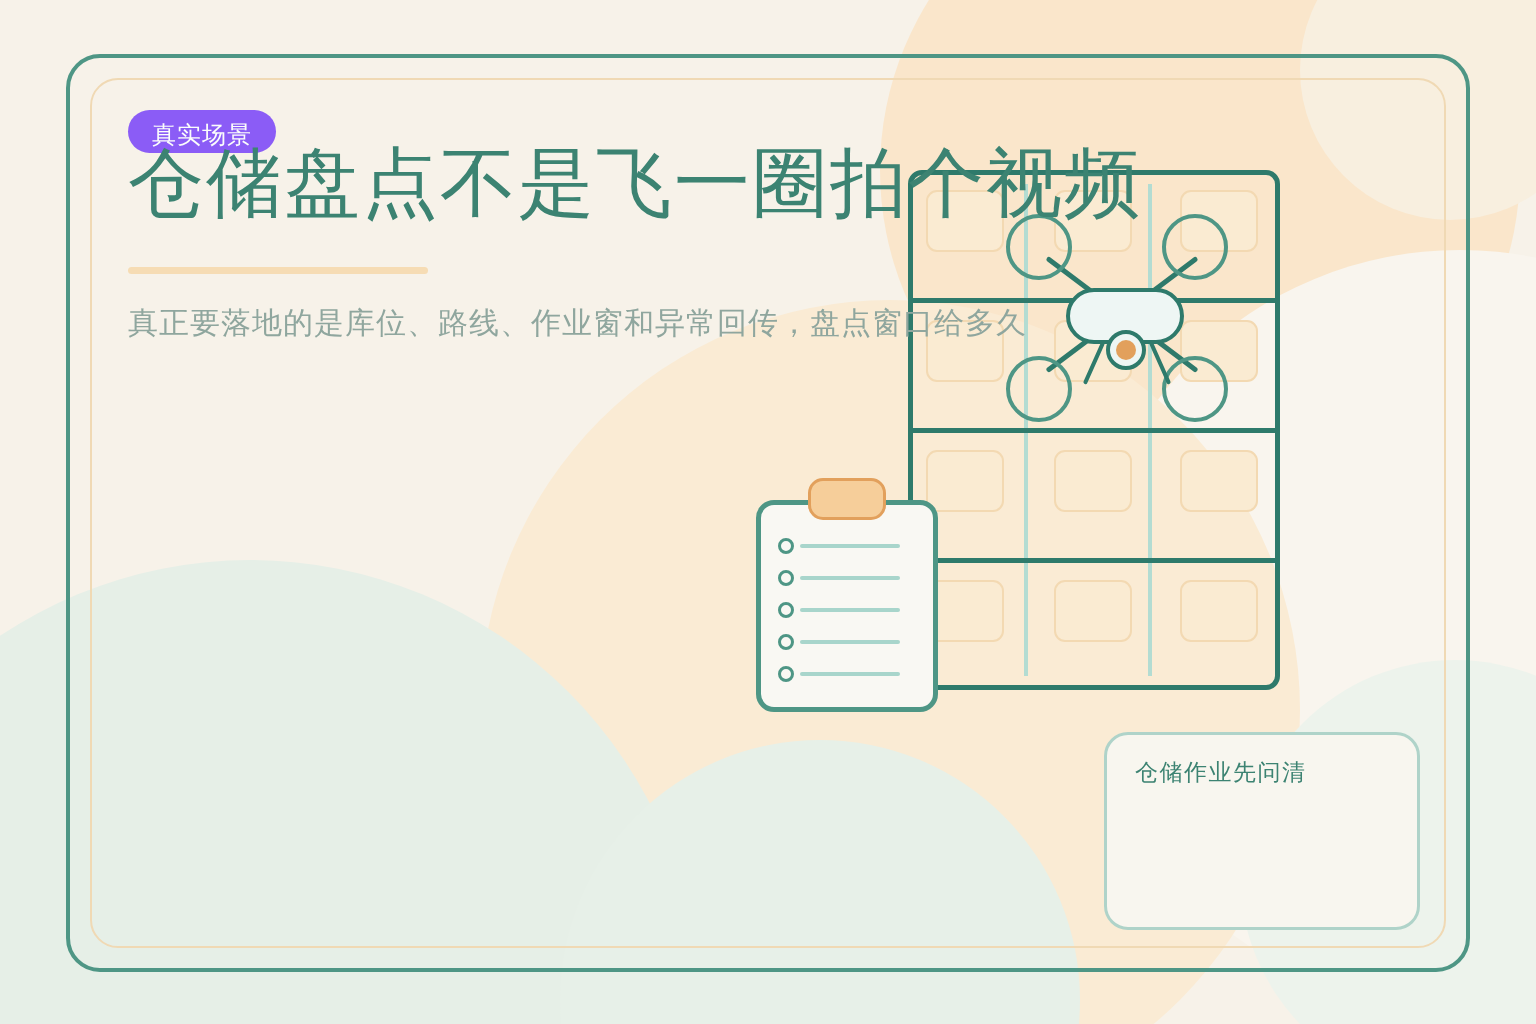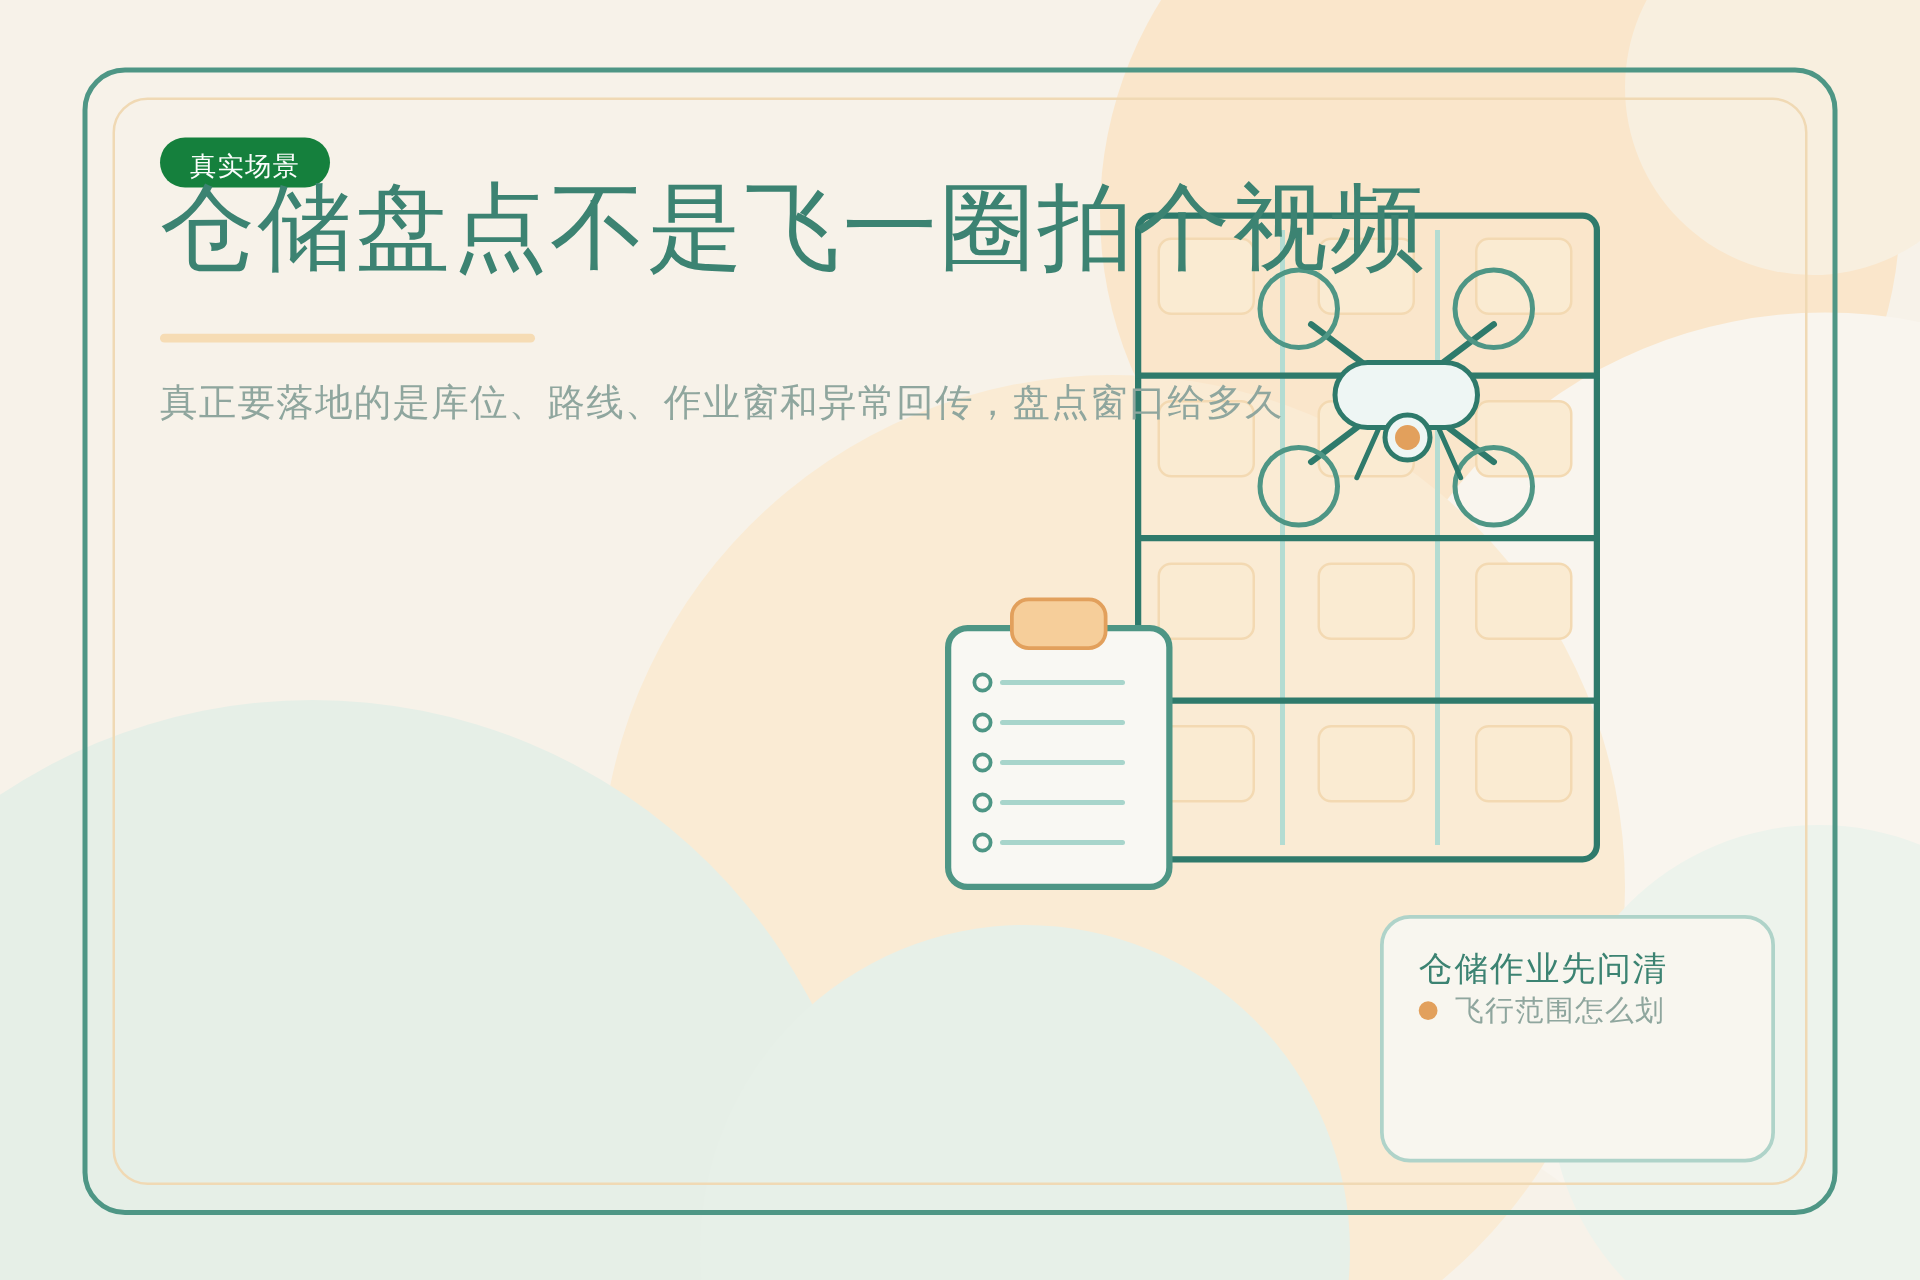--- a/index.html
+++ b/index.html
@@ -27,22 +27,22 @@
     border:4px solid #4E9685; border-radius:34px; pointer-events:none;
   }
   .frame-inner {
     position:absolute; left:90px; top:78px; width:1356px; height:870px;
     border:2px solid #F0D9B4; border-radius:28px; pointer-events:none;
   }
 
   
   .header { position:absolute; left:128px; top:110px; width:960px; }
   .badge {
-    display:inline-block; background:#15803d; color:#FBFDFC;
-    font-size:21px; line-height:1; padding:13px 24px 6px;
+    display:inline-block; background:#8b5cf6; color:#FBFDFC;
+    font-size:24px; line-height:1; padding:13px 24px 6px;
     border-radius:26px; letter-spacing:1px;
   }
   .title {
     position:absolute; left:0; top:30px; width:950px;
     font-size:76px; line-height:1.12; color:#3C8372;
     letter-spacing:2px; white-space:nowrap;
   }
   .accent-bar {
     position:absolute; left:0; top:157px; width:300px; height:7px;
     background:#F6DCB4; border-radius:4px;
@@ -123,21 +123,21 @@
   }
   .cb-line { width:100px; height:4px; background:#A8D5CB; border-radius:2px; }
 
   
   .info-card {
     position:absolute; left:1104px; top:732px; width:316px; height:198px;
     background:#F8F6EF; border:3px solid #AFD3C9; border-radius:24px;
     padding:22px 0 0 28px;
   }
   .card-title {
-    font-size:27px; color:#3C8372; letter-spacing:1.5px; 
+    font-size:23px; color:#3C8372; letter-spacing:1.5px; margin-bottom:12px;
   }
   .card-item {
     display:flex; align-items:center; gap:14px; margin-bottom:5px;
   }
   .card-dot { width:15px; height:15px; border-radius:50%; background:#E2A05C; flex:none; }
   .card-text { font-size:23px; color:#8FA69E; letter-spacing:1px; }
 </style>
 </head>
 <body>
 
@@ -221,17 +221,13 @@
 
 <div class="header">
   <span class="badge">真实场景</span>
   <div class="title">仓储盘点不是飞一圈拍个视频</div>
   <div class="accent-bar"></div>
   <div class="subtitle">真正要落地的是库位、路线、作业窗和异常回传，盘点窗口给多久</div>
 </div>
 
 <div class="info-card">
   <div class="card-title">仓储作业先问清</div>
-  <div class="card-item">
-    <div class="card-dot"></div>
-    <div class="card-text">飞行范围怎么划</div>
-  </div>
 </div>
 
 </body></html>

